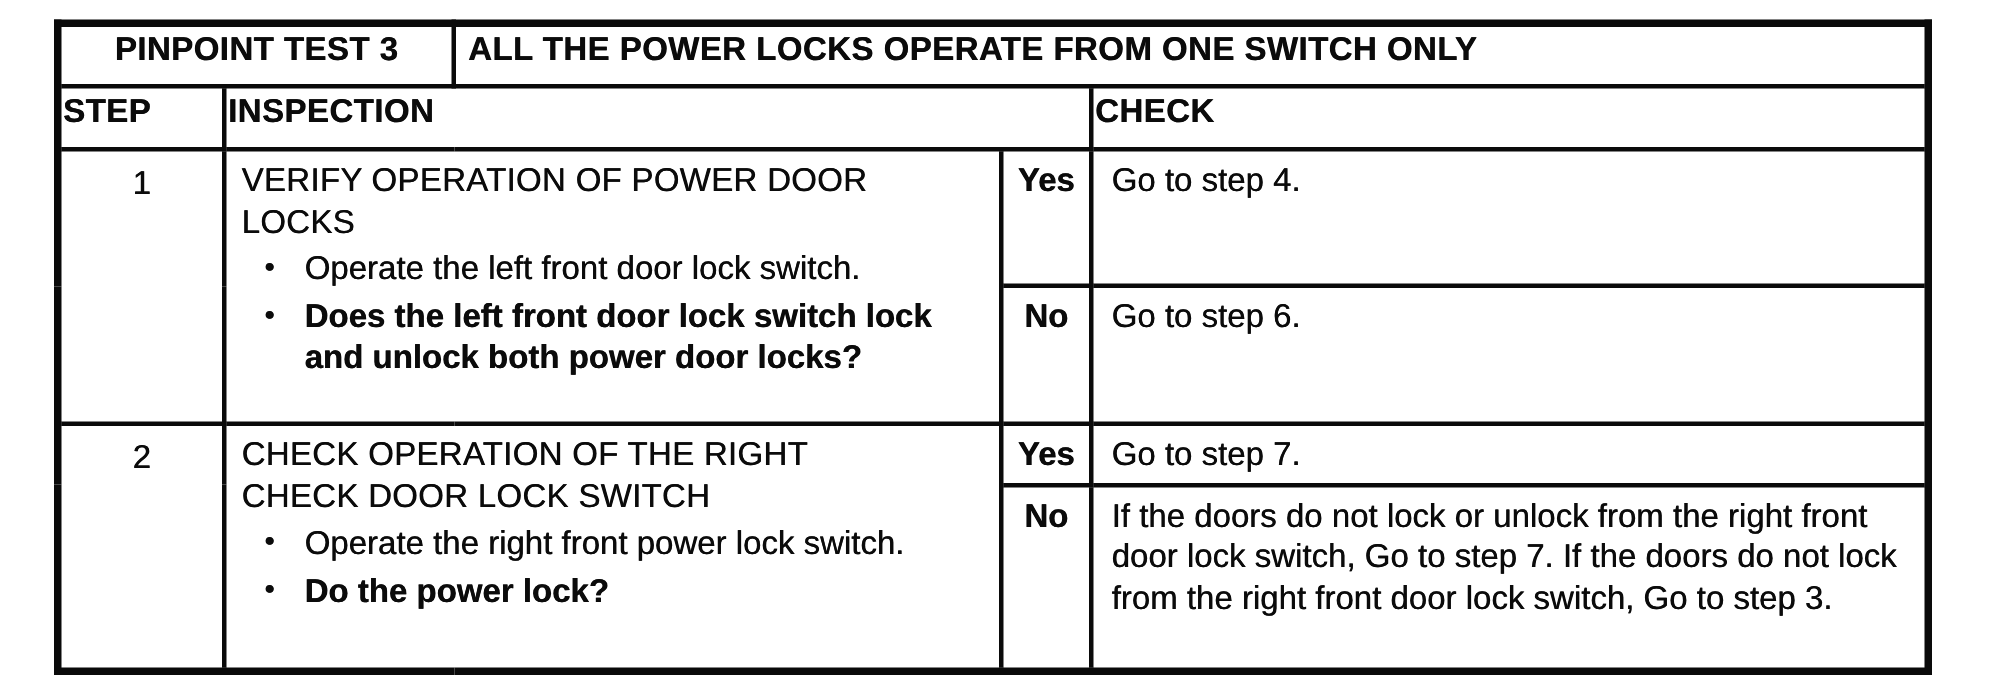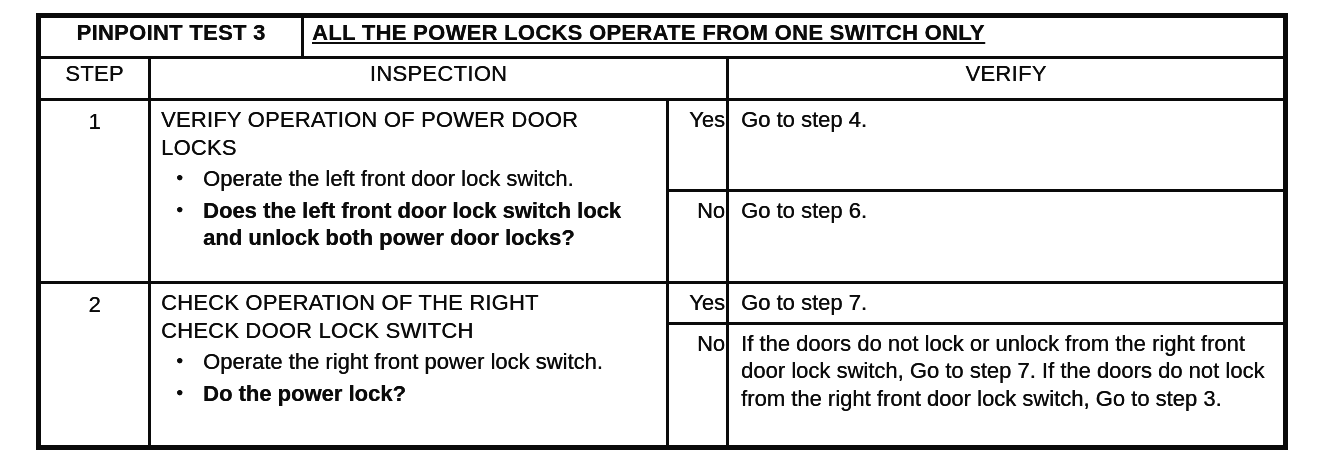--- a/index.html
+++ b/index.html
@@ -51,26 +51,24 @@
     letter-spacing: 0.3px;
   }
   td.title-desc {
     font-weight: bold;
     font-size: 23px;
     text-align: left;
     vertical-align: middle;
     padding-left: 8px;
     letter-spacing: 0.3px;
     white-space: nowrap;
-    text-decoration: underline;
   }
   td.col-header {
-    font-weight: normal;
+    font-weight: bold;
     font-size: 23px;
-    text-align: center;
     vertical-align: middle;
     letter-spacing: 0.3px;
     margin-top: 24px;
   }
   td.step-number {
     text-align: center;
     padding-top: 7px;
   }
   td.inspection-cell {
     padding: 5px 10px 4px 10px;
@@ -95,22 +93,23 @@
     content: "●";
     position: absolute;
     left: 15px;
     top: 5px;
     font-size: 12px;
   }
   ul.bullet-list li.bold {
     font-weight: bold;
   }
   td.verdict-cell {
-    text-align: right;
+    text-align: center;
     padding-top: 5px;
+    font-weight: bold;
   }
   td.action-cell {
     padding: 5px 2px 5px 12px;
   }
 </style>
 </head>
 <body>
 
 <div class="page">
   <table class="pinpoint">
@@ -124,21 +123,21 @@
 
     <tbody>
         <tr class="title-row">
       <td class="title-label" colspan="2">PINPOINT TEST 3</td>
       <td class="title-desc" colspan="3">ALL THE POWER LOCKS OPERATE FROM ONE SWITCH ONLY</td>
     </tr>
 
     <tr class="header-row">
       <td class="col-header">STEP</td>
       <td class="col-header" colspan="3">INSPECTION</td>
-      <td class="col-header">VERIFY</td>
+      <td class="col-header">CHECK</td>
     </tr>
 
     <tr class="s1-yes">
       <td class="step-number" rowspan="2">1</td>
       <td class="inspection-cell" colspan="2" rowspan="2">
         <p class="inspection-title">VERIFY OPERATION OF POWER DOOR LOCKS</p>
         <ul class="bullet-list">
           <li>Operate the left front door lock switch.</li>
           <li class="bold">Does the left front door lock switch lock and unlock both power door locks?</li>
         </ul>

